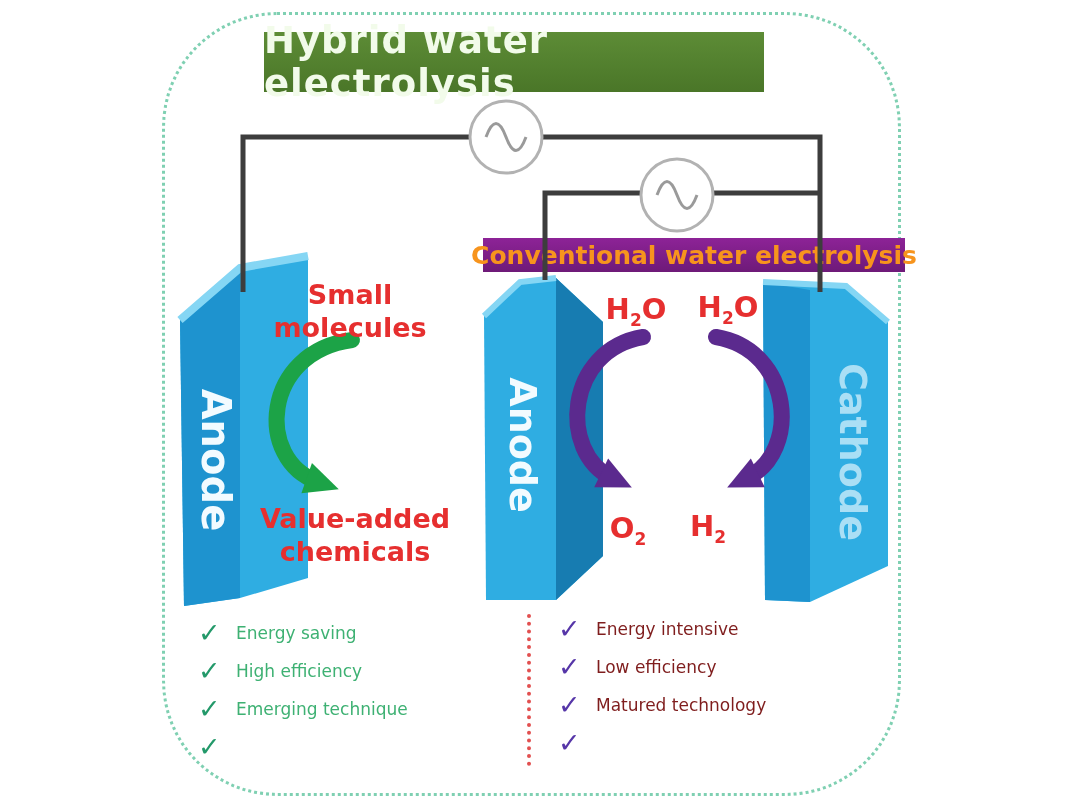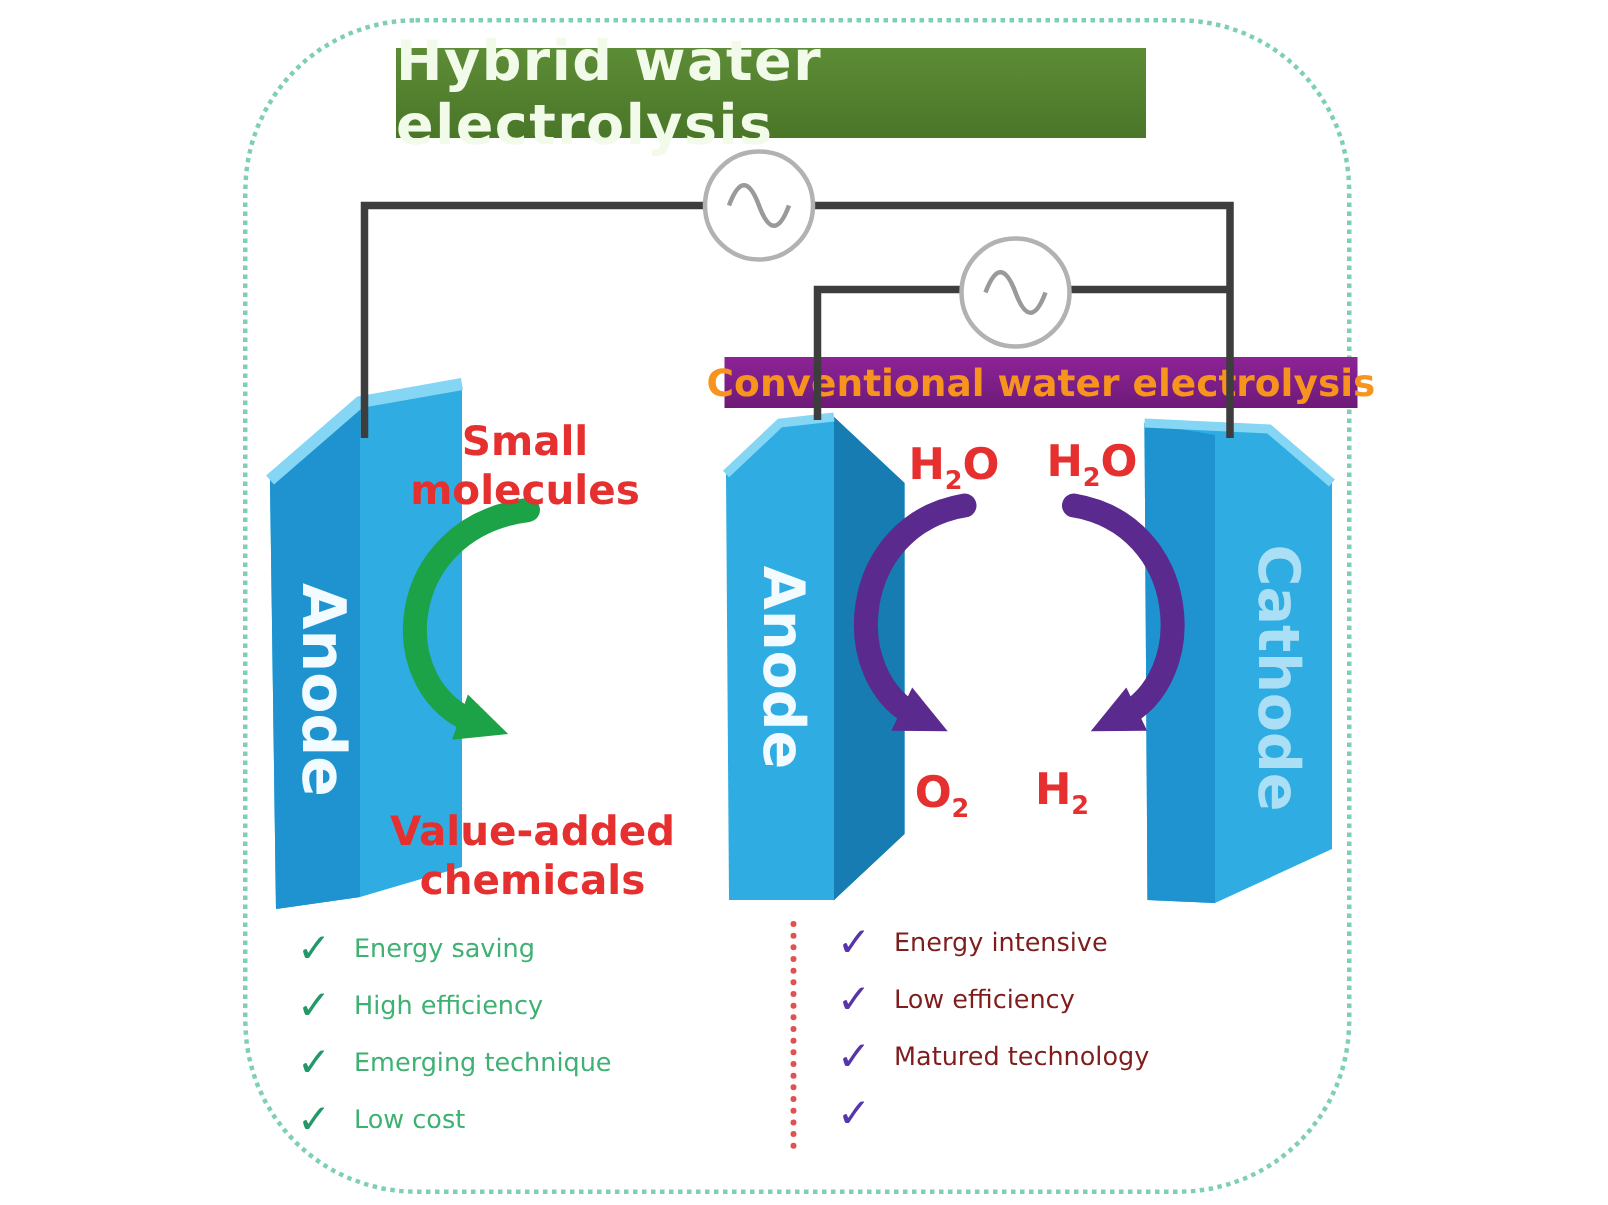--- a/index.html
+++ b/index.html
@@ -118,21 +118,21 @@
       <circle cx="677" cy="195" r="36" fill="#ffffff" stroke="#b2b2b2" stroke-width="3"></circle>
       <path d="M 657 195 Q 667 168, 677 195 Q 687 222, 697 195" fill="none" stroke="#9a9a9a" stroke-width="3"></path>
     </g>
   </svg>
 
   <div class="red-label" style="left:350px;top:262px;margin-top:16px;">
     <div>Small</div>
     <div>molecules</div>
   </div>
 
-  <div class="red-label" style="left:355px;top:502px;margin-top:36px;">
+  <div class="red-label" style="left:355px;top:502px;">
     <div>Value-added</div>
     <div>chemicals</div>
   </div>
 
   <div class="red-label molecule" style="left:636px;top:293px;">
     <span>H</span><sub>2</sub><span>O</span>
   </div>
 
   <div class="red-label molecule" style="left:728px;top:291px;">
     <span>H</span><sub>2</sub><span>O</span>
@@ -154,21 +154,20 @@
     <div class="row">
       <span class="check">✓</span>
       <span class="item-label">High efficiency</span>
     </div>
     <div class="row">
       <span class="check">✓</span>
       <span class="item-label">Emerging technique</span>
     </div>
     <div class="row">
       <span class="check">✓</span>
-      <span class="item-label">Low cost</span>
     </div>
   </div>
 
   <div class="list-divider"></div>
 
   <div class="checklist purple" style="left:558px;top:610px;">
     <div class="row">
       <span class="check">✓</span>
       <span class="item-label">Energy intensive</span>
     </div>

